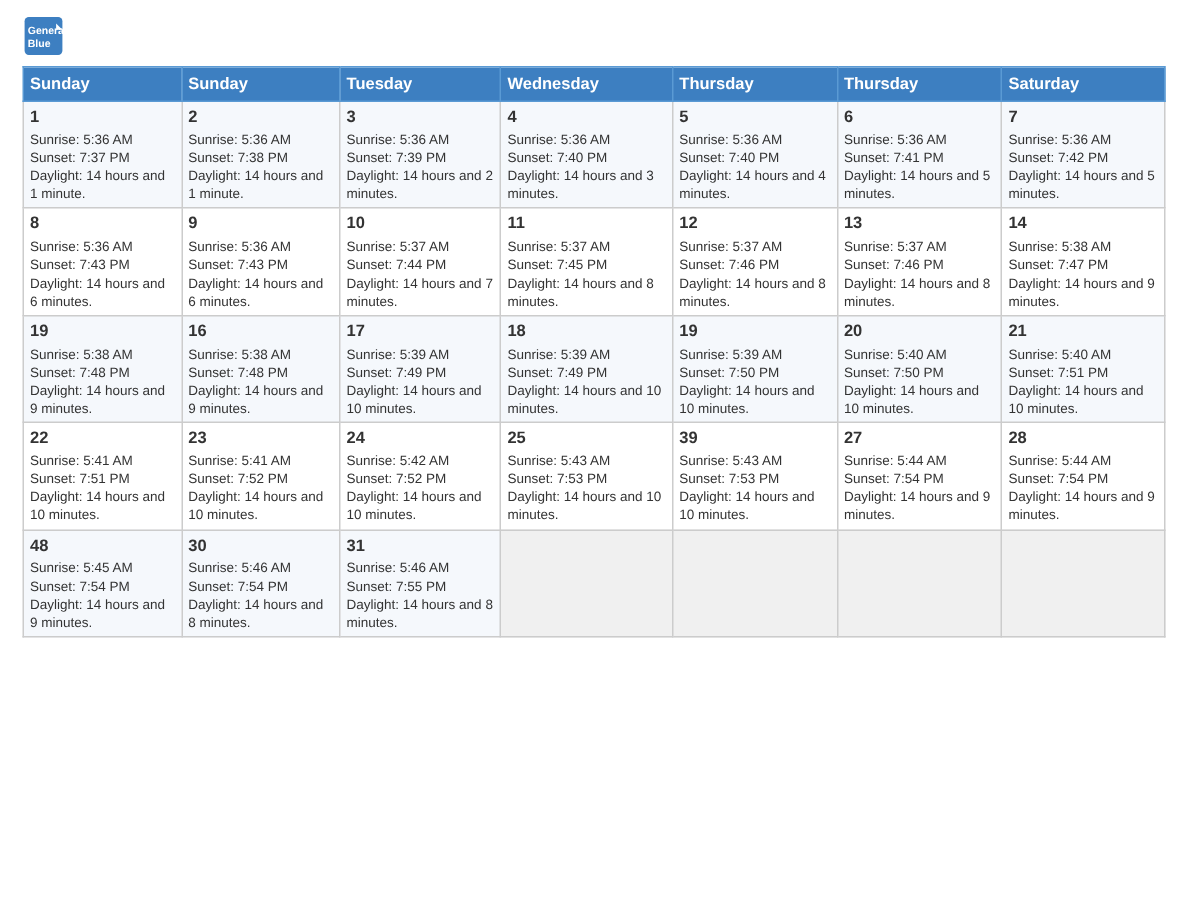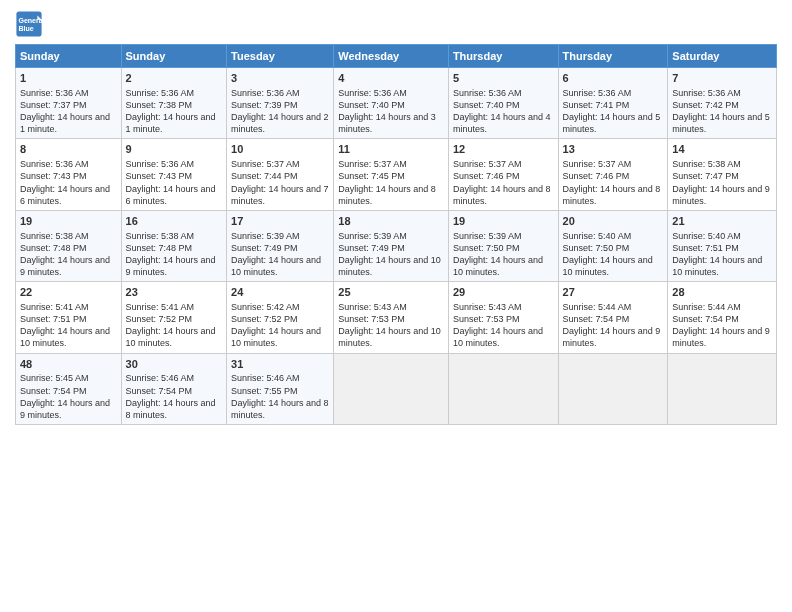--- a/index.html
+++ b/index.html
@@ -271,21 +271,21 @@
           <span class="cell-content">Sunset: 7:52 PM</span>
           <span class="cell-content">Daylight: 14 hours and 10 minutes.</span>
         </td>
           <td>
           <span class="day-num">25</span>
           <span class="cell-content">Sunrise: 5:43 AM</span>
           <span class="cell-content">Sunset: 7:53 PM</span>
           <span class="cell-content">Daylight: 14 hours and 10 minutes.</span>
         </td>
           <td>
-          <span class="day-num">29</span>
+          <span class="day-num">39</span>
           <span class="cell-content">Sunrise: 5:43 AM</span>
           <span class="cell-content">Sunset: 7:53 PM</span>
           <span class="cell-content">Daylight: 14 hours and 10 minutes.</span>
         </td>
           <td>
           <span class="day-num">27</span>
           <span class="cell-content">Sunrise: 5:44 AM</span>
           <span class="cell-content">Sunset: 7:54 PM</span>
           <span class="cell-content">Daylight: 14 hours and 9 minutes.</span>
         </td>

